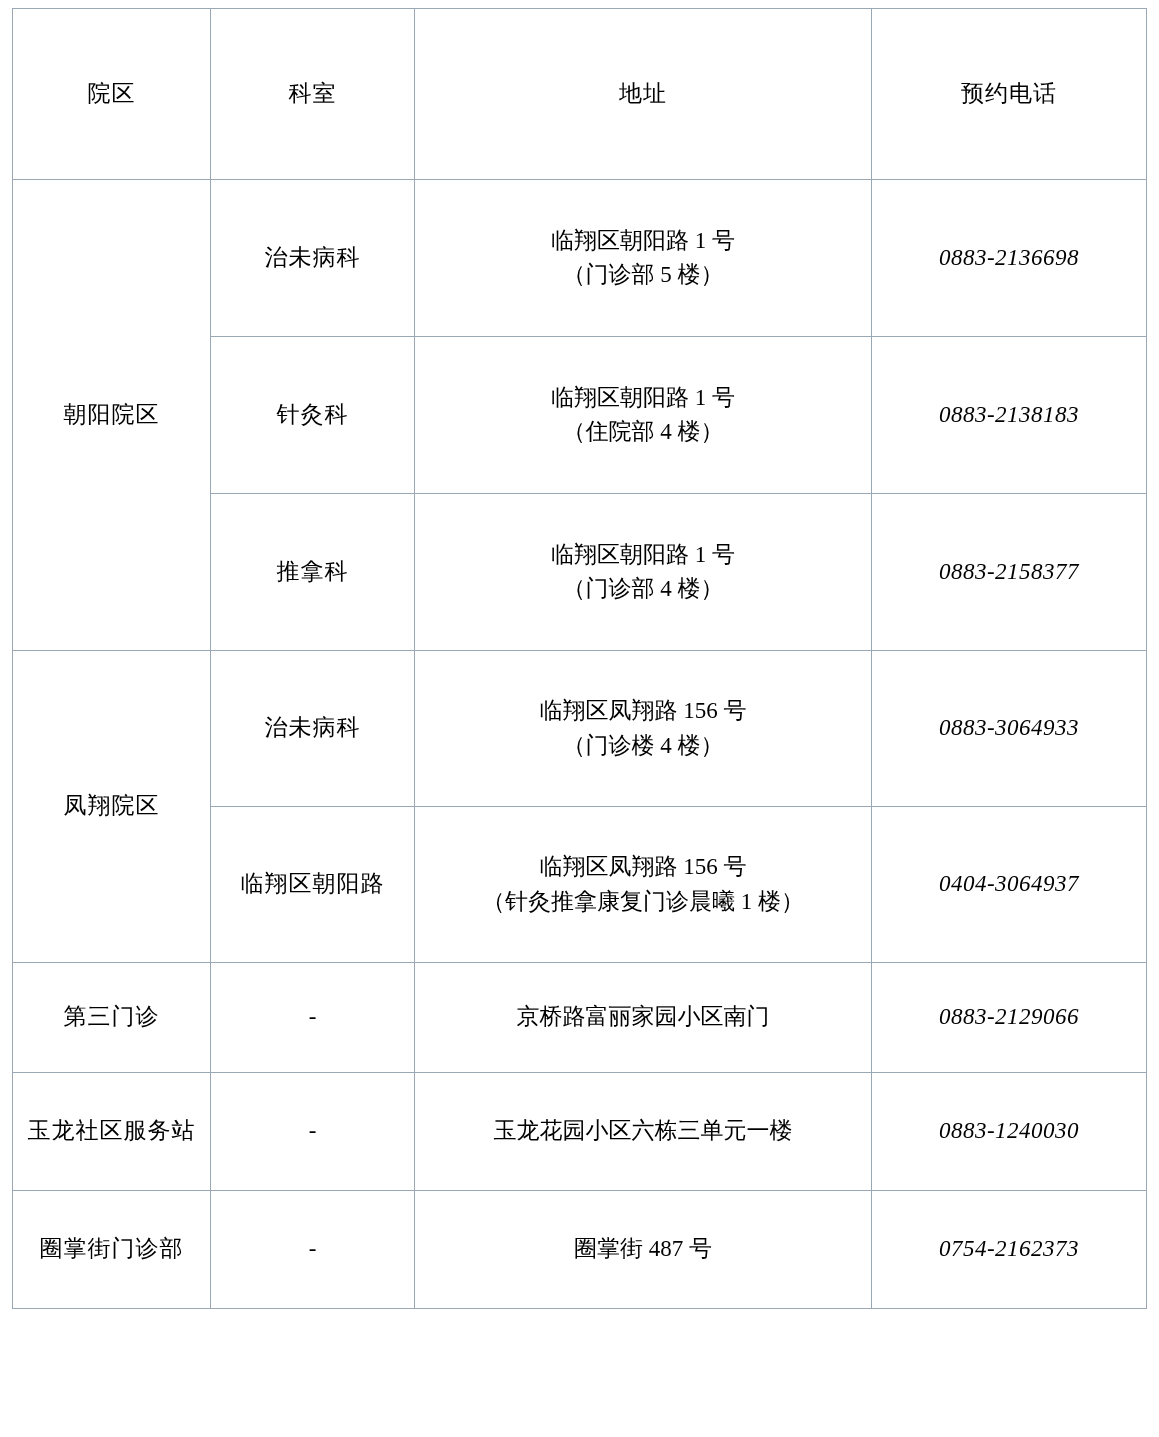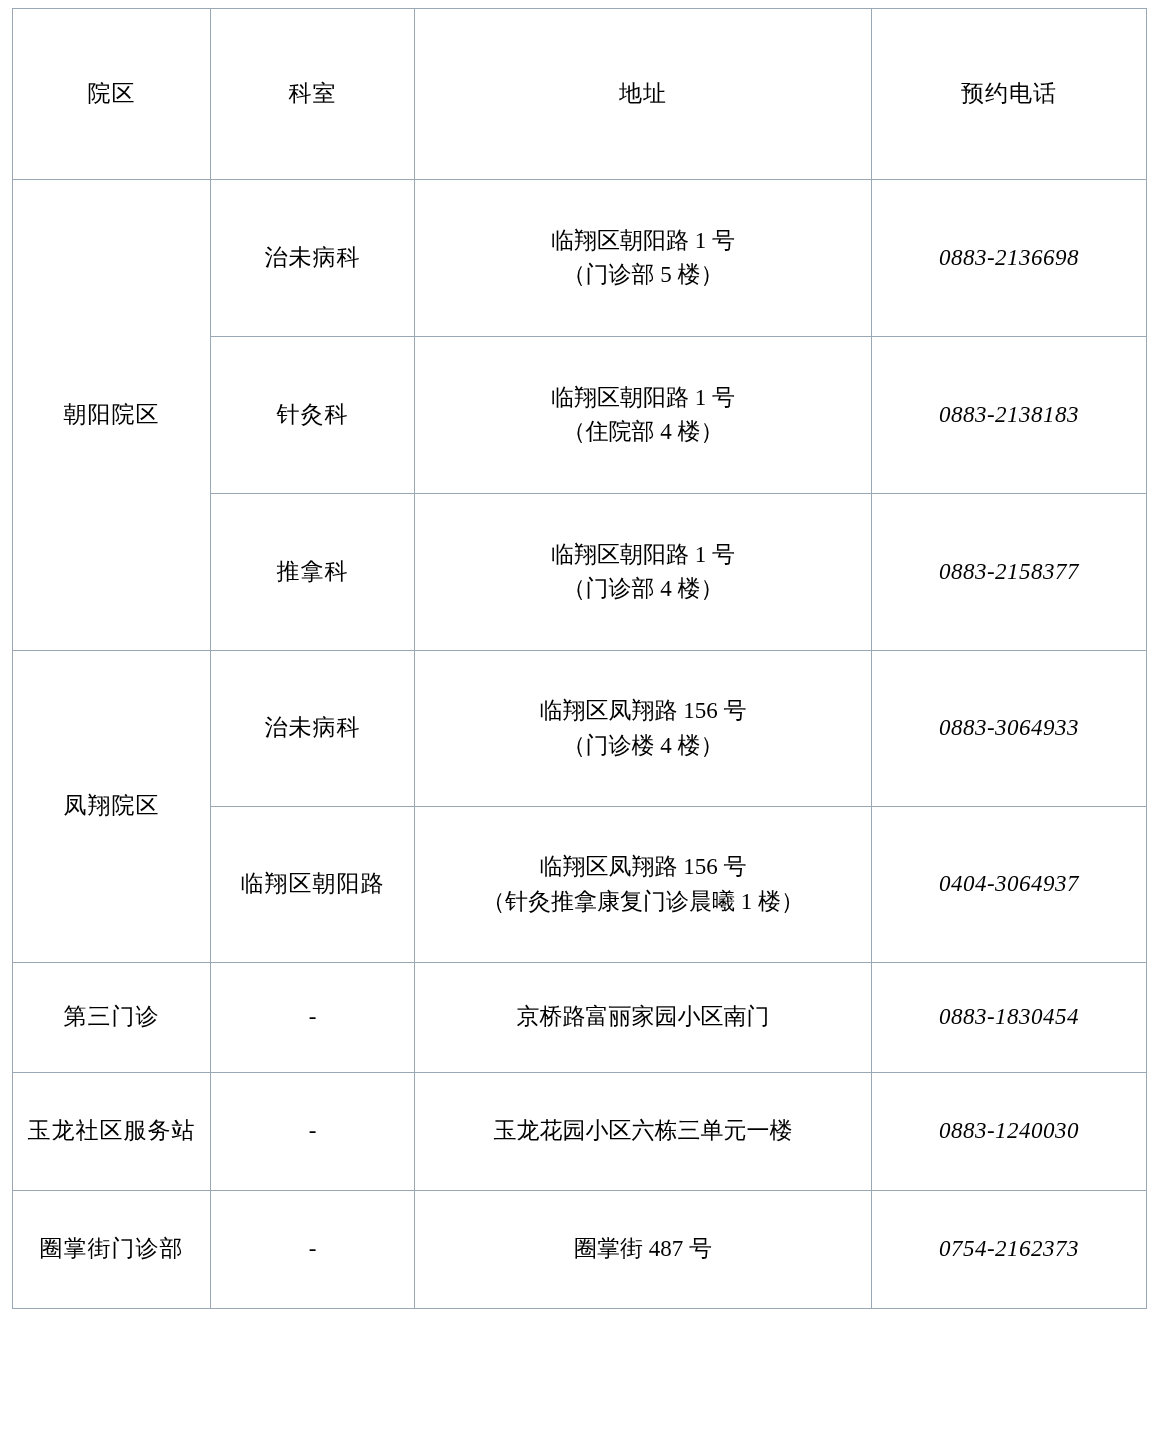--- a/index.html
+++ b/index.html
@@ -139,21 +139,21 @@
         </td>
         <td class="phone-cell">0404-3064937</td>
       </tr>
 
       <tr class="r-small">
         <td class="campus-cell">第三门诊</td>
         <td class="dash-cell">-</td>
         <td class="addr-cell">
           <span>京桥路富丽家园小区南门</span>
         </td>
-        <td class="phone-cell">0883-1830454</td>
+        <td class="phone-cell">0883-2129066</td>
       </tr>
 
       <tr class="r-two">
         <td class="campus-cell">玉龙社区服务站</td>
         <td class="dash-cell">-</td>
         <td class="addr-cell">
           <span>玉龙花园小区六栋三单元一楼</span>
         </td>
         <td class="phone-cell">0883-1240030</td>
       </tr>

